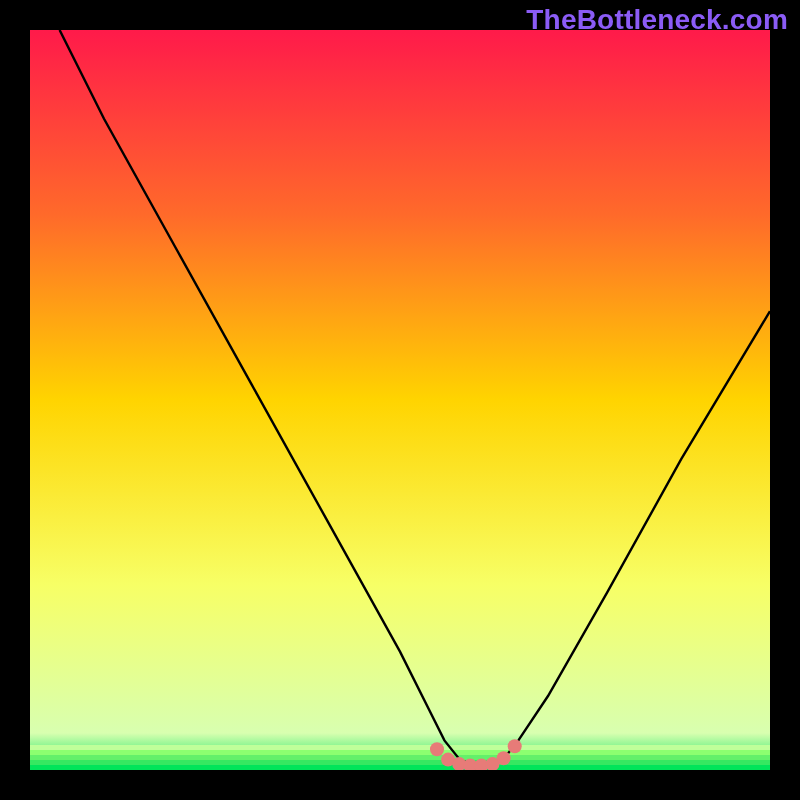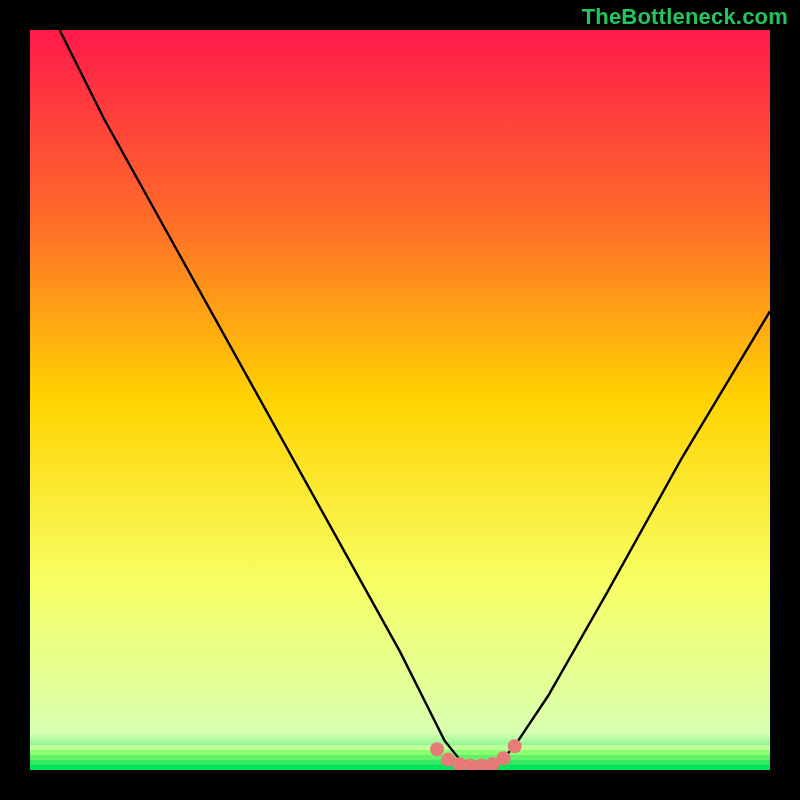--- a/index.html
+++ b/index.html
@@ -14,22 +14,22 @@
   .outer {
     width: 800px;
     height: 800px;
     background: #000;
     position: relative;
   }
   .watermark {
     position: absolute;
     top: 4px;
     right: 12px;
-    color: #22c55e;
-    font-size: 22px;
+    color: #8b5cf6;
+    font-size: 28px;
     font-weight: 600;
     letter-spacing: 0.2px;
     z-index: 5;
   }
   svg {
     display: block;
   }
 </style>
 </head>
 <body>

